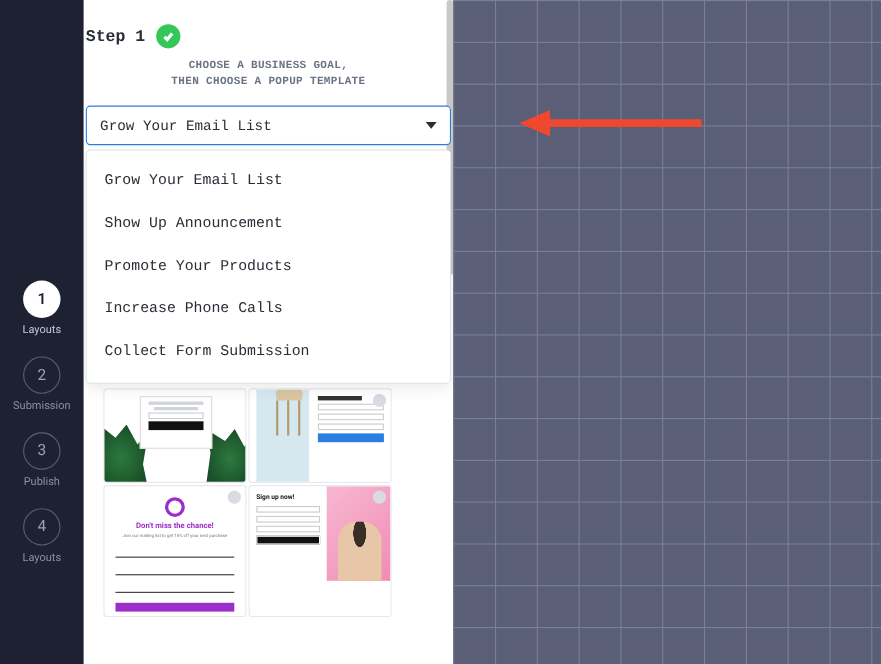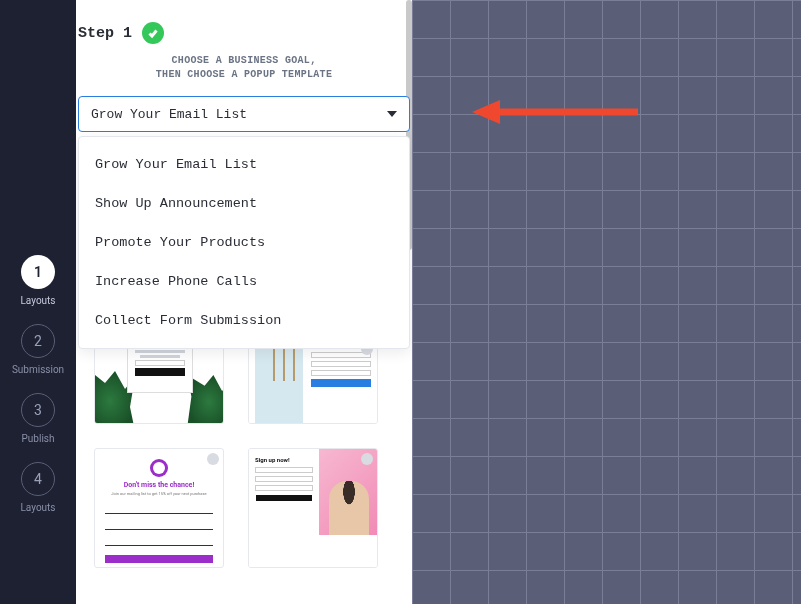--- a/index.html
+++ b/index.html
@@ -24,21 +24,21 @@
 
   .subtitle { font-size: 10px; letter-spacing: 0.3px; color: #6b7485; font-weight: 600; line-height: 1.4; margin-bottom: 14px; text-align: center; }
 
   .select-wrap { position: relative; }
   .select-btn { width: 100%; height: 36px; border: 1px solid #2a7de1; border-radius: 4px; background: #fff; padding: 0 12px; display: flex; align-items: center; justify-content: space-between; font-size: 13px; color: #2a2d36; cursor: pointer; }
   .caret-down { width: 0; height: 0; border-left: 5px solid transparent; border-right: 5px solid transparent; border-top: 6px solid #2a2d36; }
 
   .dropdown { position: absolute; top: 40px; left: 0; width: 100%; background: #fff; border: 1px solid #e3e6ec; border-radius: 4px; box-shadow: 0 4px 14px rgba(0,0,0,0.08); padding: 8px 0; z-index: 10; }
   .dropdown-item { padding: 12px 16px; font-size: 13.5px; color: #2a2d36; cursor: pointer; }
 
-  .templates { position: absolute; left: 18px; top: 378px; width: 300px; display: flex; flex-wrap: wrap; gap: 24px; }
+  .templates { position: absolute; left: 18px; top: 393px; width: 300px; display: flex; flex-wrap: wrap; gap: 2px; }
   .tpl-card { width: 130px; height: 86px; background: #fff; border: 1px solid #e6e8ee; border-radius: 3px; position: relative; overflow: hidden; cursor: pointer; }
   .tpl-close { position: absolute; top: 4px; right: 4px; width: 12px; height: 12px; border-radius: 50%; background: #d8dbe2; }
 
   .tpl1-leaf-l { position: absolute; left: -10px; bottom: -8px; width: 50px; height: 60px; background: radial-gradient(ellipse at center, #2c7a3f 0%, #1a5028 70%); clip-path: polygon(20% 100%, 0 50%, 10% 0, 40% 20%, 60% 0, 80% 30%, 100% 10%, 90% 60%, 100% 100%); }
   .tpl1-leaf-r { position: absolute; right: -8px; bottom: -6px; width: 44px; height: 54px; background: radial-gradient(ellipse at center, #2c7a3f 0%, #1a5028 70%); clip-path: polygon(0 100%, 10% 40%, 0 0, 40% 20%, 60% 0, 80% 30%, 100% 0, 90% 60%, 80% 100%); }
   .tpl1-box { position: absolute; left: 32px; top: 6px; width: 66px; height: 48px; background: #fff; border: 1px solid #ddd; display:flex; flex-direction:column; align-items:center; padding:4px; gap:2px; }
   .tpl1-line { width: 50px; height: 3px; background: #d0d3da; }
   .tpl1-input { width: 50px; height: 6px; border: 1px solid #ccc; }
   .tpl1-btn { width: 50px; height: 8px; background: #111; }
 

